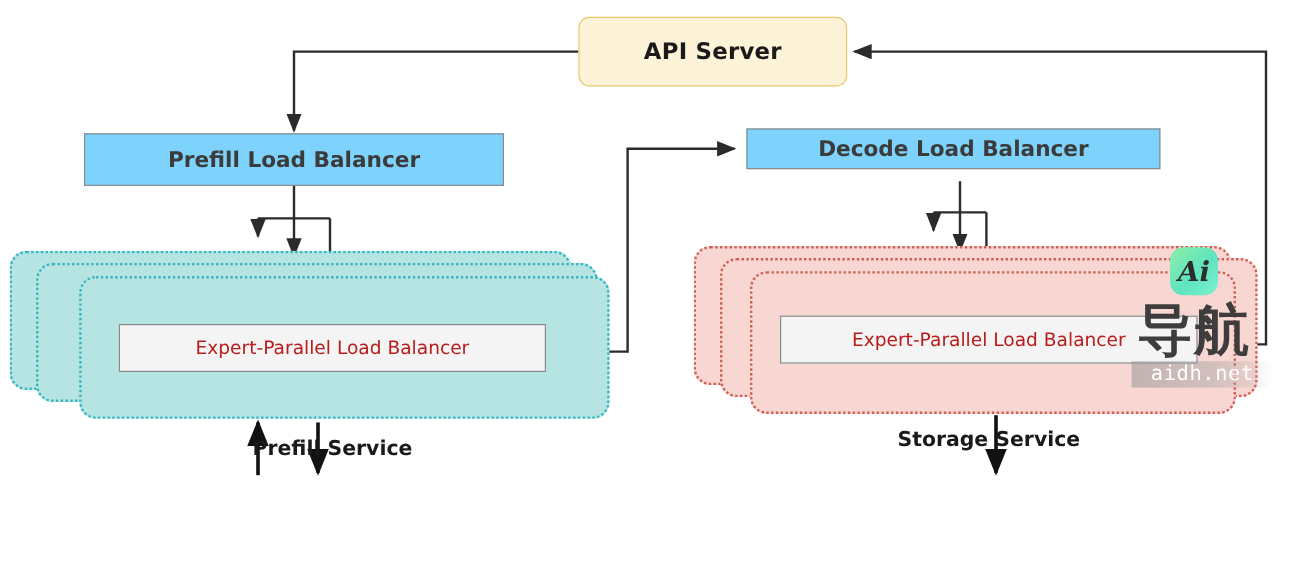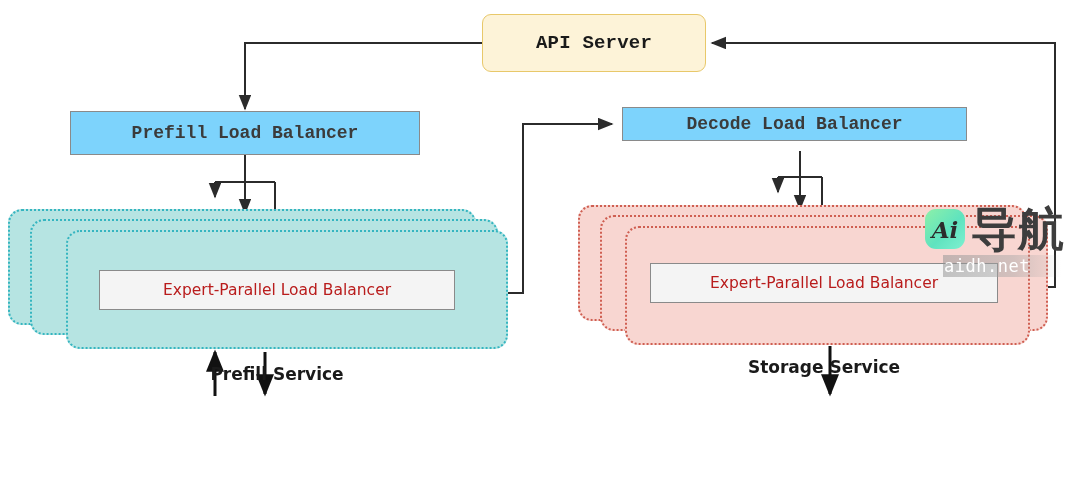--- a/index.html
+++ b/index.html
@@ -27,21 +27,20 @@
     pointer-events: none;
   }
 
   .node {
     position: absolute;
     box-sizing: border-box;
     display: flex;
     align-items: center;
     justify-content: center;
     text-align: center;
-    font-family: Liberation Mono, monospace;
   }
 
   
   .api-server {
     left: 482px;
     top: 14px;
     width: 224px;
     height: 58px;
     background: #fdf3d8;
     border: 1.6px solid #e8c86a;
@@ -144,20 +143,21 @@
     top: 206px;
     width: 140px;
     height: 72px;
     z-index: 9;
     pointer-events: none;
   }
   .wm-row {
     display: flex;
     align-items: center;
     gap: 6px;
+    flex-direction: column;
   }
   .wm-logo {
     width: 40px;
     height: 40px;
     border-radius: 11px;
     background: linear-gradient(135deg, #8df0a8 0%, #5fe3bf 55%, #7ef0d0 100%);
     display: flex;
     align-items: center;
     justify-content: center;
     font-size: 23px;
@@ -170,21 +170,21 @@
     font-size: 46px;
     font-weight: bold;
     color: #3d3d3d;
     line-height: 1;
     letter-spacing: 1px;
   }
   .wm-url {
     margin-top: 3px;
     margin-left: 18px;
     width: 118px;
-    padding: 1px 1px;
+    padding: 1px 16px;
     box-sizing: border-box;
     background: linear-gradient(90deg, rgba(150,150,150,0.55) 0%, rgba(165,165,165,0.45) 60%, rgba(255,255,255,0) 100%);
     font-size: 17px;
     font-family: "DejaVu Sans Mono", "Liberation Mono", monospace;
     color: #ffffff;
     letter-spacing: 0.5px;
   }
 </style>
 </head>
 <body>

